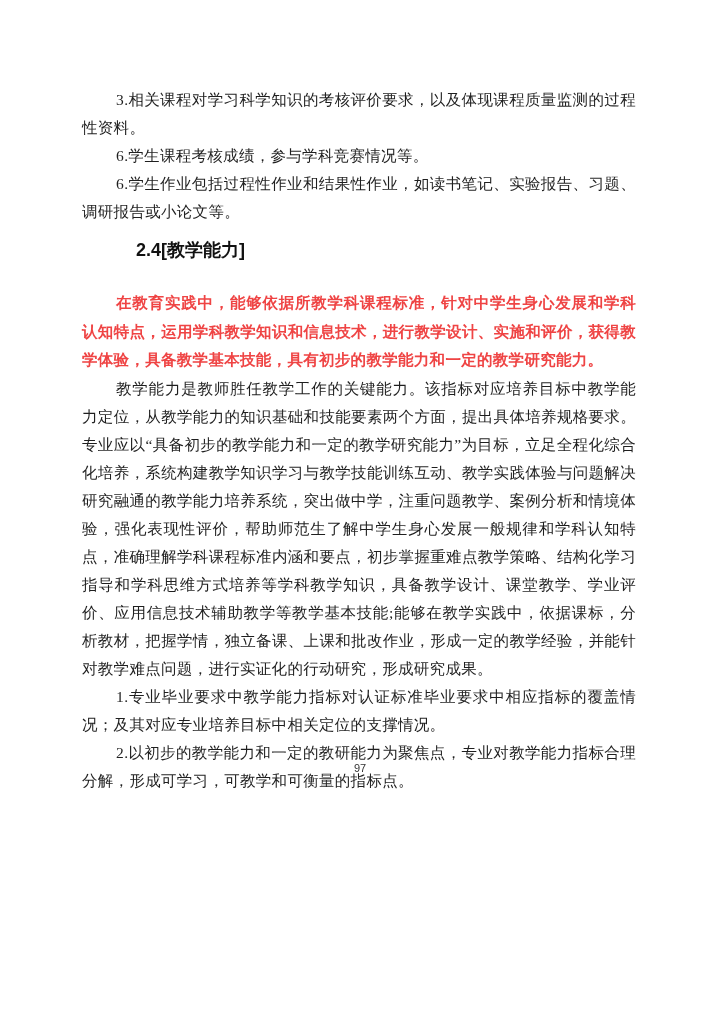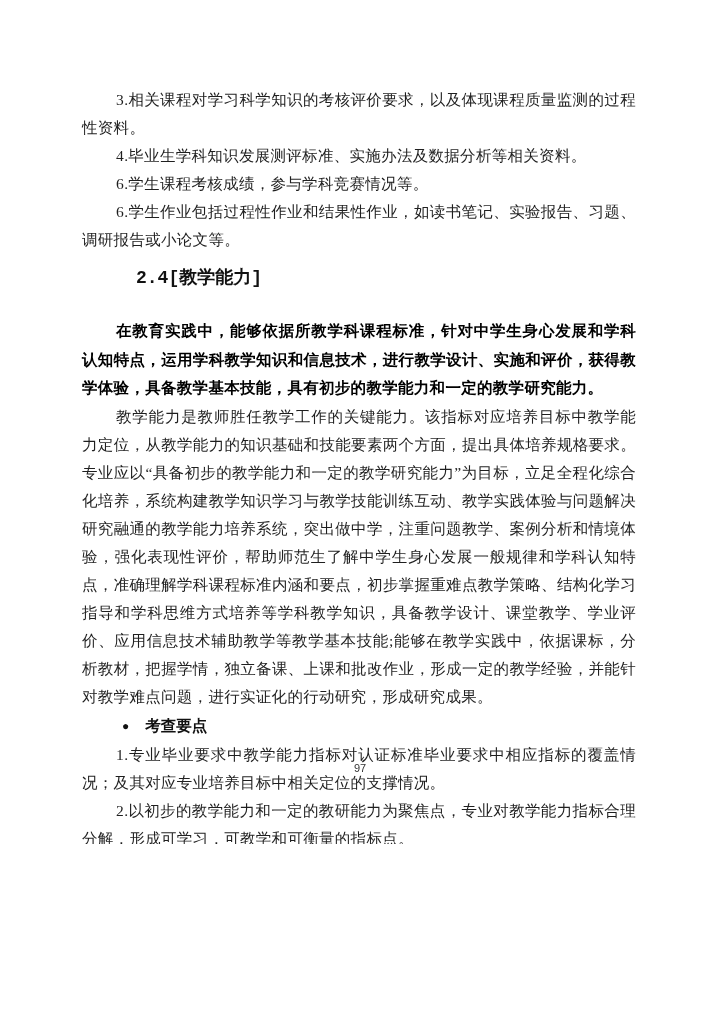--- a/index.html
+++ b/index.html
@@ -27,36 +27,36 @@
     font-size: 15.5px;
     line-height: 28px;
     text-align: justify;
     text-align-last: left;
     text-indent: 2.2em;
     letter-spacing: 0.3px;
   }
   h2.section-heading {
     margin: 9px 0 24px 0;
     padding-left: 54px;
-    font-family: Liberation Mono, monospace;
+    font-family: Liberation Sans, sans-serif;
     font-size: 18px;
     font-weight: bold;
     color: #111111;
     line-height: 30px;
   }
   p.intro-bold {
     margin: 4px 0 0 0;
     font-size: 15.5px;
     line-height: 28.5px;
     font-weight: bold;
     text-align: justify;
     text-align-last: left;
     text-indent: 2.2em;
     letter-spacing: 0.3px;
-    color: #000000;
+    color: #ef4444;
   }
   .bullet-line {
     margin: 0;
     padding-left: 40px;
     line-height: 29px;
     font-family: "Liberation Sans", "DejaVu Sans", sans-serif;
     font-weight: bold;
     font-size: 15.5px;
     color: #111111;
   }
@@ -76,34 +76,30 @@
     color: #333333;
   }
 </style>
 </head>
 <body>
 
 <div class="page">
   <div class="doc-body">
 
     <p class="body-text">3.相关课程对学习科学知识的考核评价要求，以及体现课程质量监测的过程性资料。</p>
-    <p class="body-text">4.毕业生学科知识发展测评标准、实施办法及数据分析等相关资料。</p>
     <p class="body-text">6.学生课程考核成绩，参与学科竞赛情况等。</p>
     <p class="body-text">6.学生作业包括过程性作业和结果性作业，如读书笔记、实验报告、习题、调研报告或小论文等。</p>
 
     <h2 class="section-heading">2.4[教学能力]</h2>
 
     <p class="intro-bold">在教育实践中，能够依据所教学科课程标准，针对中学生身心发展和学科认知特点，运用学科教学知识和信息技术，进行教学设计、实施和评价，获得教学体验，具备教学基本技能，具有初步的教学能力和一定的教学研究能力。</p>
 
 
     <p class="body-text">教学能力是教师胜任教学工作的关键能力。该指标对应培养目标中教学能力定位，从教学能力的知识基础和技能要素两个方面，提出具体培养规格要求。专业应以“具备初步的教学能力和一定的教学研究能力”为目标，立足全程化综合化培养，系统构建教学知识学习与教学技能训练互动、教学实践体验与问题解决研究融通的教学能力培养系统，突出做中学，注重问题教学、案例分析和情境体验，强化表现性评价，帮助师范生了解中学生身心发展一般规律和学科认知特点，准确理解学科课程标准内涵和要点，初步掌握重难点教学策略、结构化学习指导和学科思维方式培养等学科教学知识，具备教学设计、课堂教学、学业评价、应用信息技术辅助教学等教学基本技能;能够在教学实践中，依据课标，分析教材，把握学情，独立备课、上课和批改作业，形成一定的教学经验，并能针对教学难点问题，进行实证化的行动研究，形成研究成果。</p>
 
-    <div class="bullet-line">
-      <span class="bullet">●</span><span>考查要点</span>
-    </div>
 
     <p class="body-text">1.专业毕业要求中教学能力指标对认证标准毕业要求中相应指标的覆盖情况；及其对应专业培养目标中相关定位的支撑情况。</p>
     <p class="body-text">2.以初步的教学能力和一定的教研能力为聚焦点，专业对教学能力指标合理分解，形成可学习，可教学和可衡量的指标点。</p>
 
   </div>
 
   <div class="page-number">97</div>
 </div>
 
 </body></html>

